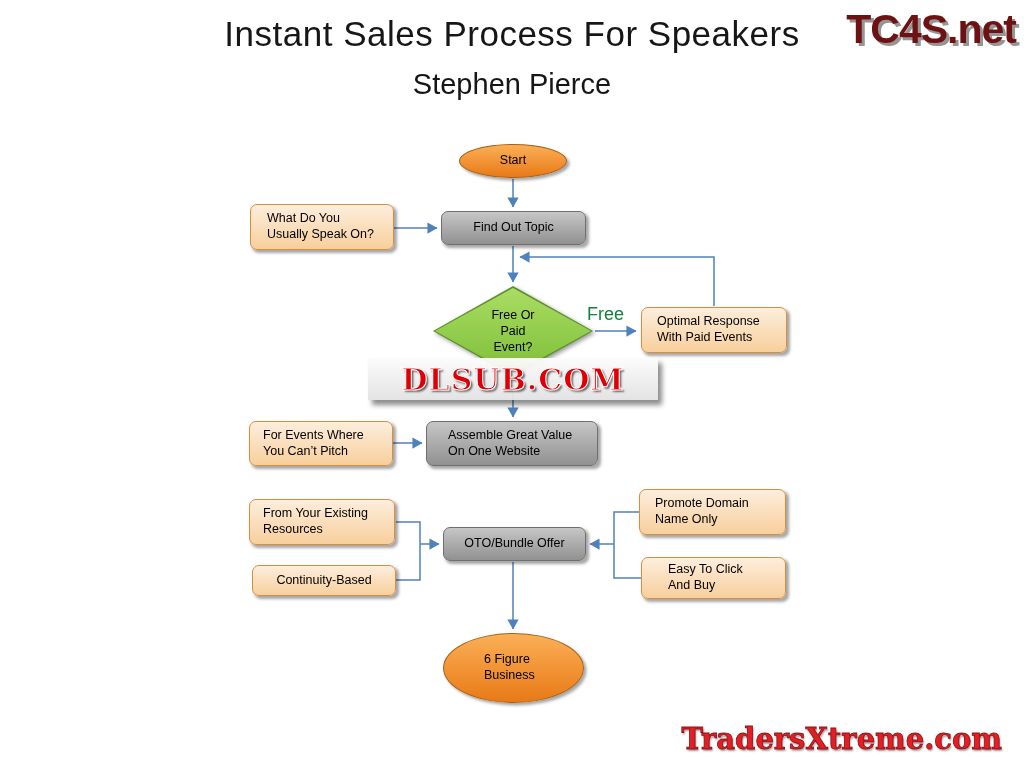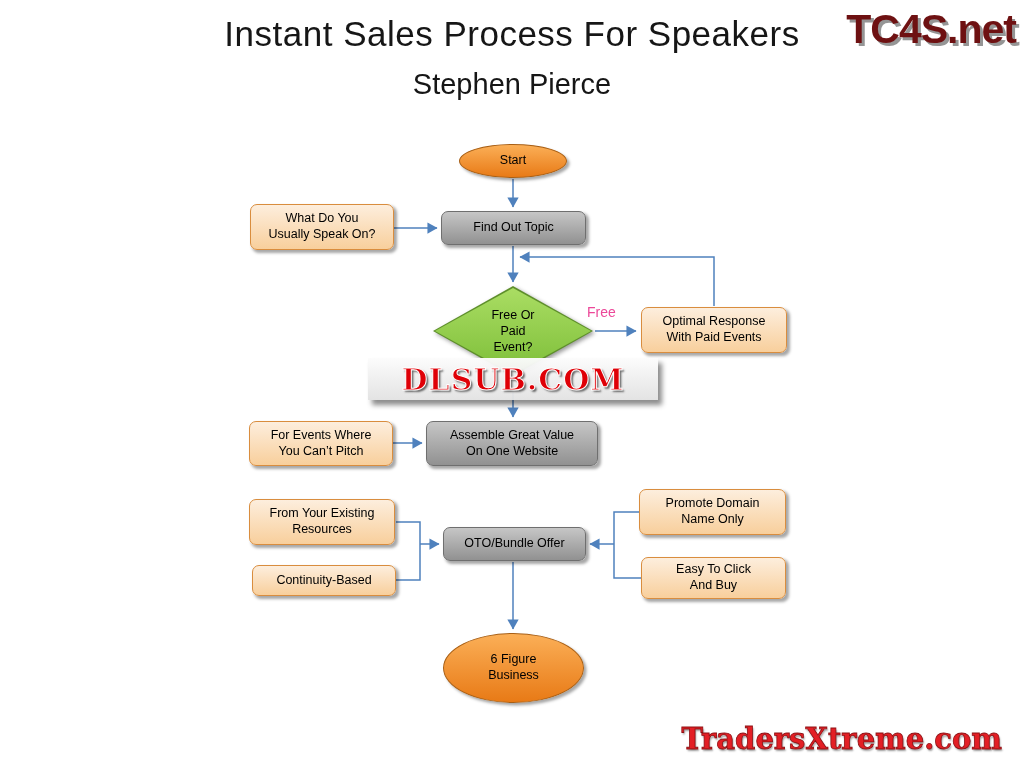--- a/index.html
+++ b/index.html
@@ -22,39 +22,39 @@
              box-shadow:4px 5px 5px rgba(0,0,0,.45);}
   .wm-center span{font-family:"DejaVu Serif",serif;font-weight:bold;font-size:30px;
              color:#df0007;letter-spacing:1px;-webkit-text-stroke:1px #ffffff;
              text-shadow:2px 2px 2px #666;}
   .wm-bottomright{position:absolute;top:722px;right:22px;font-family:"DejaVu Serif",serif;
              font-weight:bold;font-size:29px;color:#e31f25;letter-spacing:0;
              -webkit-text-stroke:.8px #8c0f12;text-shadow:1px 2px 2px rgba(0,0,0,.4);}
 
   
   .node{position:absolute;z-index:2;display:flex;align-items:center;justify-content:center;
-        text-align:center;font-size:12.5px;line-height:1.25;color:#000;box-sizing:border-box;}
+        text-align:left;font-size:12.5px;line-height:1.25;color:#000;box-sizing:border-box;}
   .proc{background:linear-gradient(#c6c6c6,#919191);border:1px solid #6f6f6f;
         border-radius:7px;box-shadow:2.5px 2.5px 3px rgba(0,0,0,.35);}
   .note{background:linear-gradient(#fdeedd,#f8cf9c);border:1px solid #d98d3e;
         border-radius:7px;box-shadow:2.5px 2.5px 3px rgba(0,0,0,.35);}
   .term{background:linear-gradient(#fbaf57,#e87a16);border:1px solid #a85f15;
         border-radius:50%;box-shadow:2.5px 2.5px 3px rgba(0,0,0,.35);}
 
   .diamond-outer{position:absolute;z-index:2;left:433px;top:286px;width:160px;height:90px;
         filter:drop-shadow(2.5px 2.5px 2px rgba(0,0,0,.4));}
   .diamond-border{position:absolute;inset:0;background:#5e8f2b;
         clip-path:polygon(50% 0,100% 50%,50% 100%,0 50%);}
   .diamond-fill{position:absolute;inset:2px;background:linear-gradient(#aadd63,#7dbe38);
         clip-path:polygon(50% 0,100% 50%,50% 100%,0 50%);}
   .diamond-label{position:absolute;inset:0;display:flex;align-items:center;justify-content:center;
         text-align:center;font-size:12.5px;line-height:1.3;color:#000;}
   .diamond-label span{width:62px;display:inline-block;}
 
-  .edge-label{position:absolute;z-index:3;font-size:14px;color:#ec4899;}
+  .edge-label{position:absolute;z-index:3;font-size:18px;color:#15803d;}
 
   svg.connectors{position:absolute;left:0;top:0;z-index:1;}
 </style>
 </head>
 <body>
 
 <div id="page">
 
   <svg class="connectors" width="1024" height="768">
     <defs>
@@ -108,19 +108,19 @@
   <div class="node proc" style="left:426px;top:421px;width:172px;height:45px;padding:0 21px;">Assemble Great Value On One Website</div>
 
   <div class="node note" style="left:249px;top:421px;width:144px;height:45px;padding:12px 13px;">For Events Where You Can’t Pitch</div>
 
   <div class="node note" style="left:249px;top:499px;width:146px;height:46px;padding:0 13px;">From Your Existing Resources</div>
 
   <div class="node note" style="left:252px;top:565px;width:144px;height:31px;">Continuity-Based</div>
 
   <div class="node proc" style="left:443px;top:527px;width:143px;height:34px;">OTO/Bundle Offer</div>
 
-  <div class="node note" style="left:639px;top:489px;width:147px;height:46px;padding:0 23px;">Promote Domain Name Only</div>
+  <div class="node note" style="left:639px;top:489px;width:147px;height:46px;padding:0 15px;">Promote Domain Name Only</div>
 
   <div class="node note" style="left:641px;top:557px;width:145px;height:42px;padding:0 26px;">Easy To Click And Buy</div>
 
   <div class="node term" style="left:443px;top:633px;width:141px;height:70px;padding:0 40px;">6 Figure Business</div>
 
 </div>
 
 </body></html>

